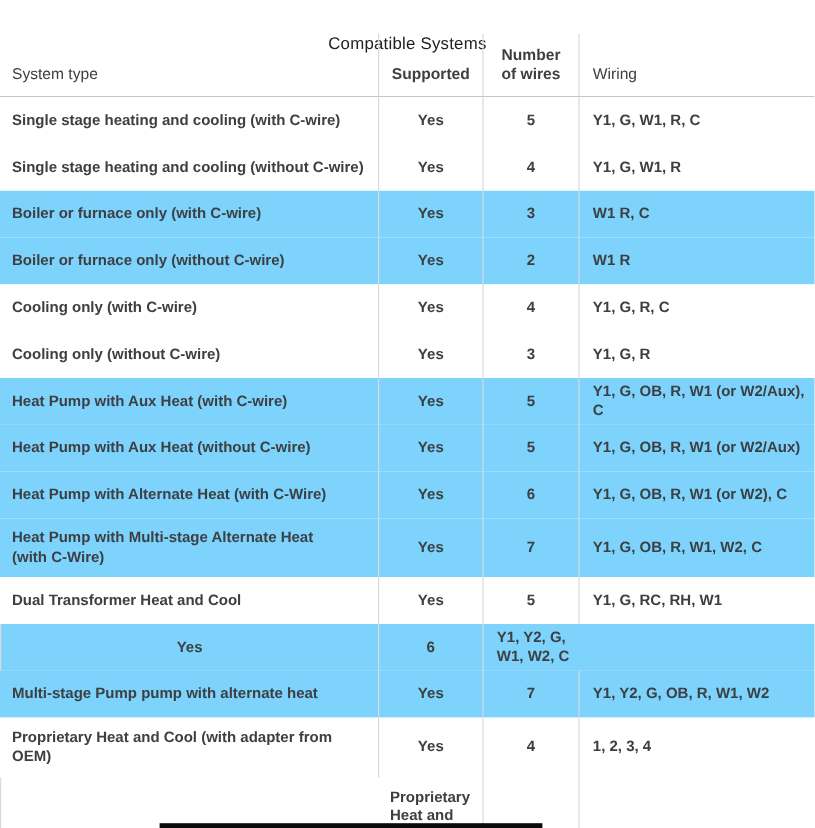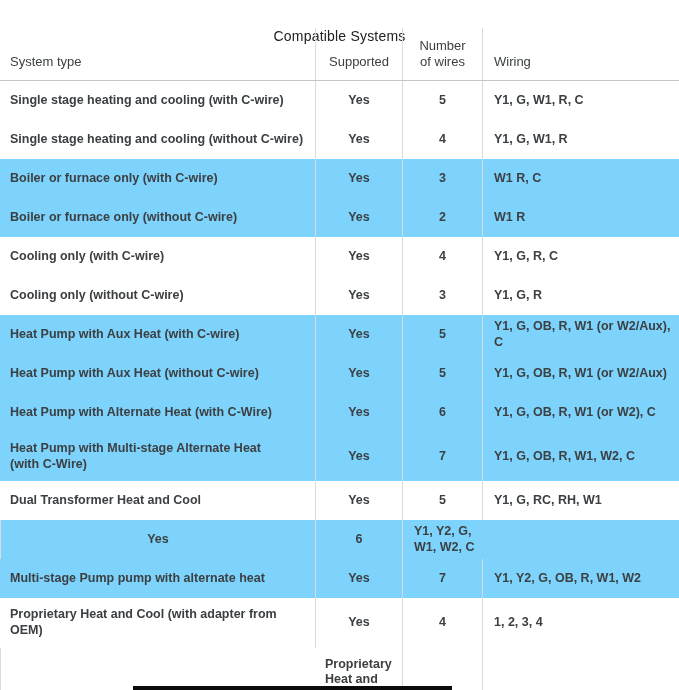--- a/index.html
+++ b/index.html
@@ -41,21 +41,21 @@
   .th {
     display: flex;
     align-items: flex-end;
     font-size: 13px;
     color: #3c4043;
     padding-bottom: 10px;
     box-sizing: border-box;
     line-height: 1.25;
   }
   .th.c1 { padding-left: 10px; text-align: center; }
-  .th.c2, .th.c3 { justify-content: center; text-align: center; }
+  .th.c2, .th.c3 { justify-content: center; text-align: center; font-weight: bold; }
   .th.c3 span { max-width: 58px; display: inline-block; }
   .th.c4 { padding-left: 11px; }
   .c2, .c3, .c4 { border-left: 1px solid #d8dadc; }
   .row { min-height: 39px; background: #ffffff; font-weight: bold; }
   .row.shaded { background: #7dd3fc; }
   .td {
     display: flex;
     align-items: center;
     font-size: 12.5px;
     color: #3c4043;

